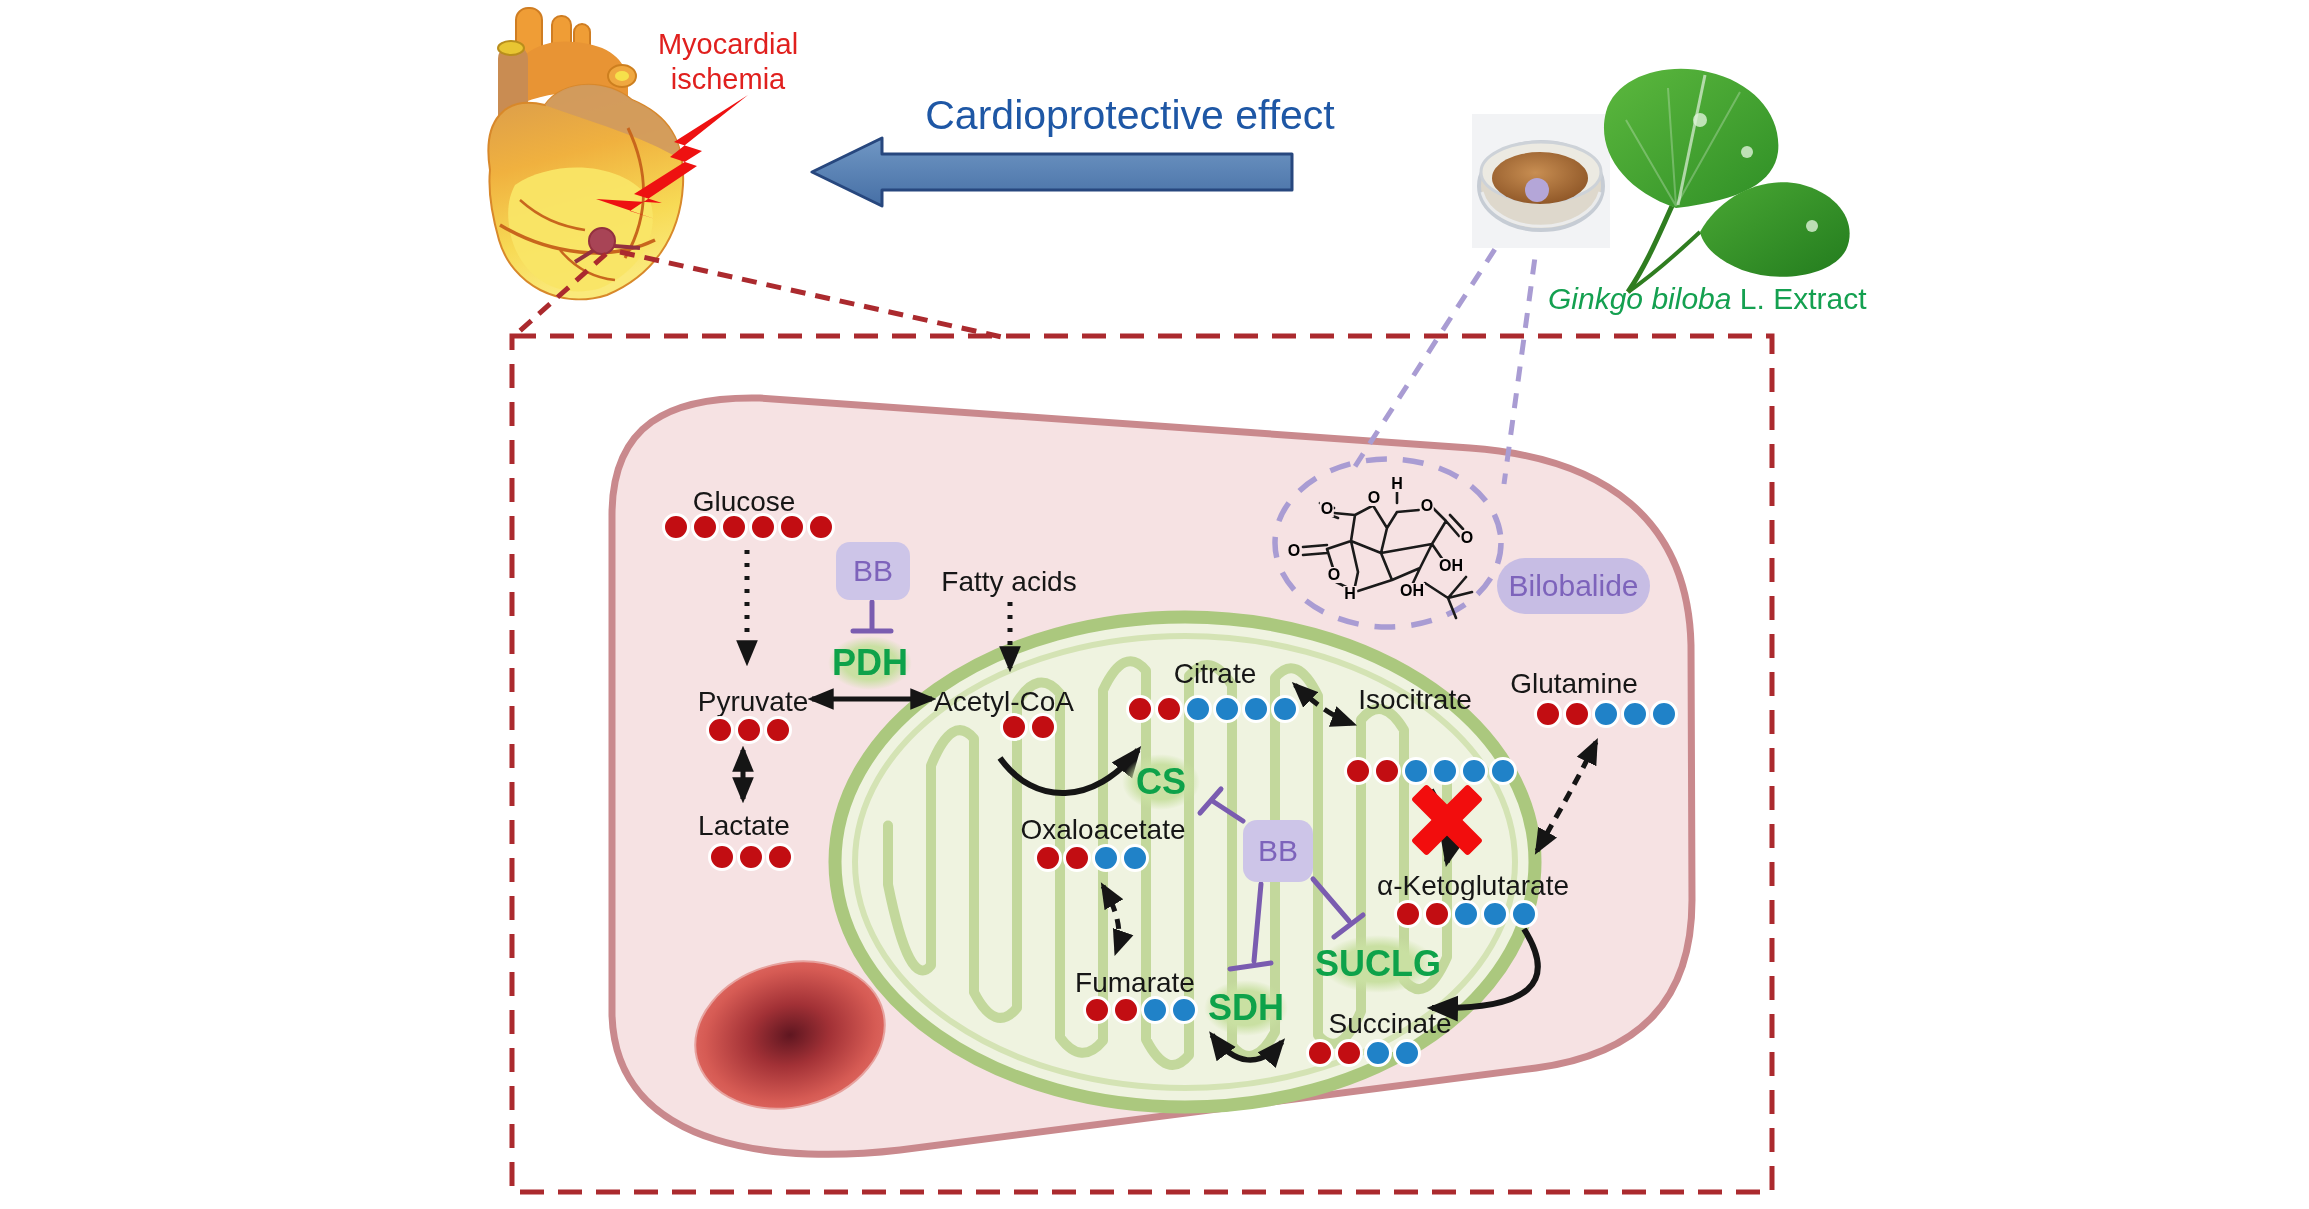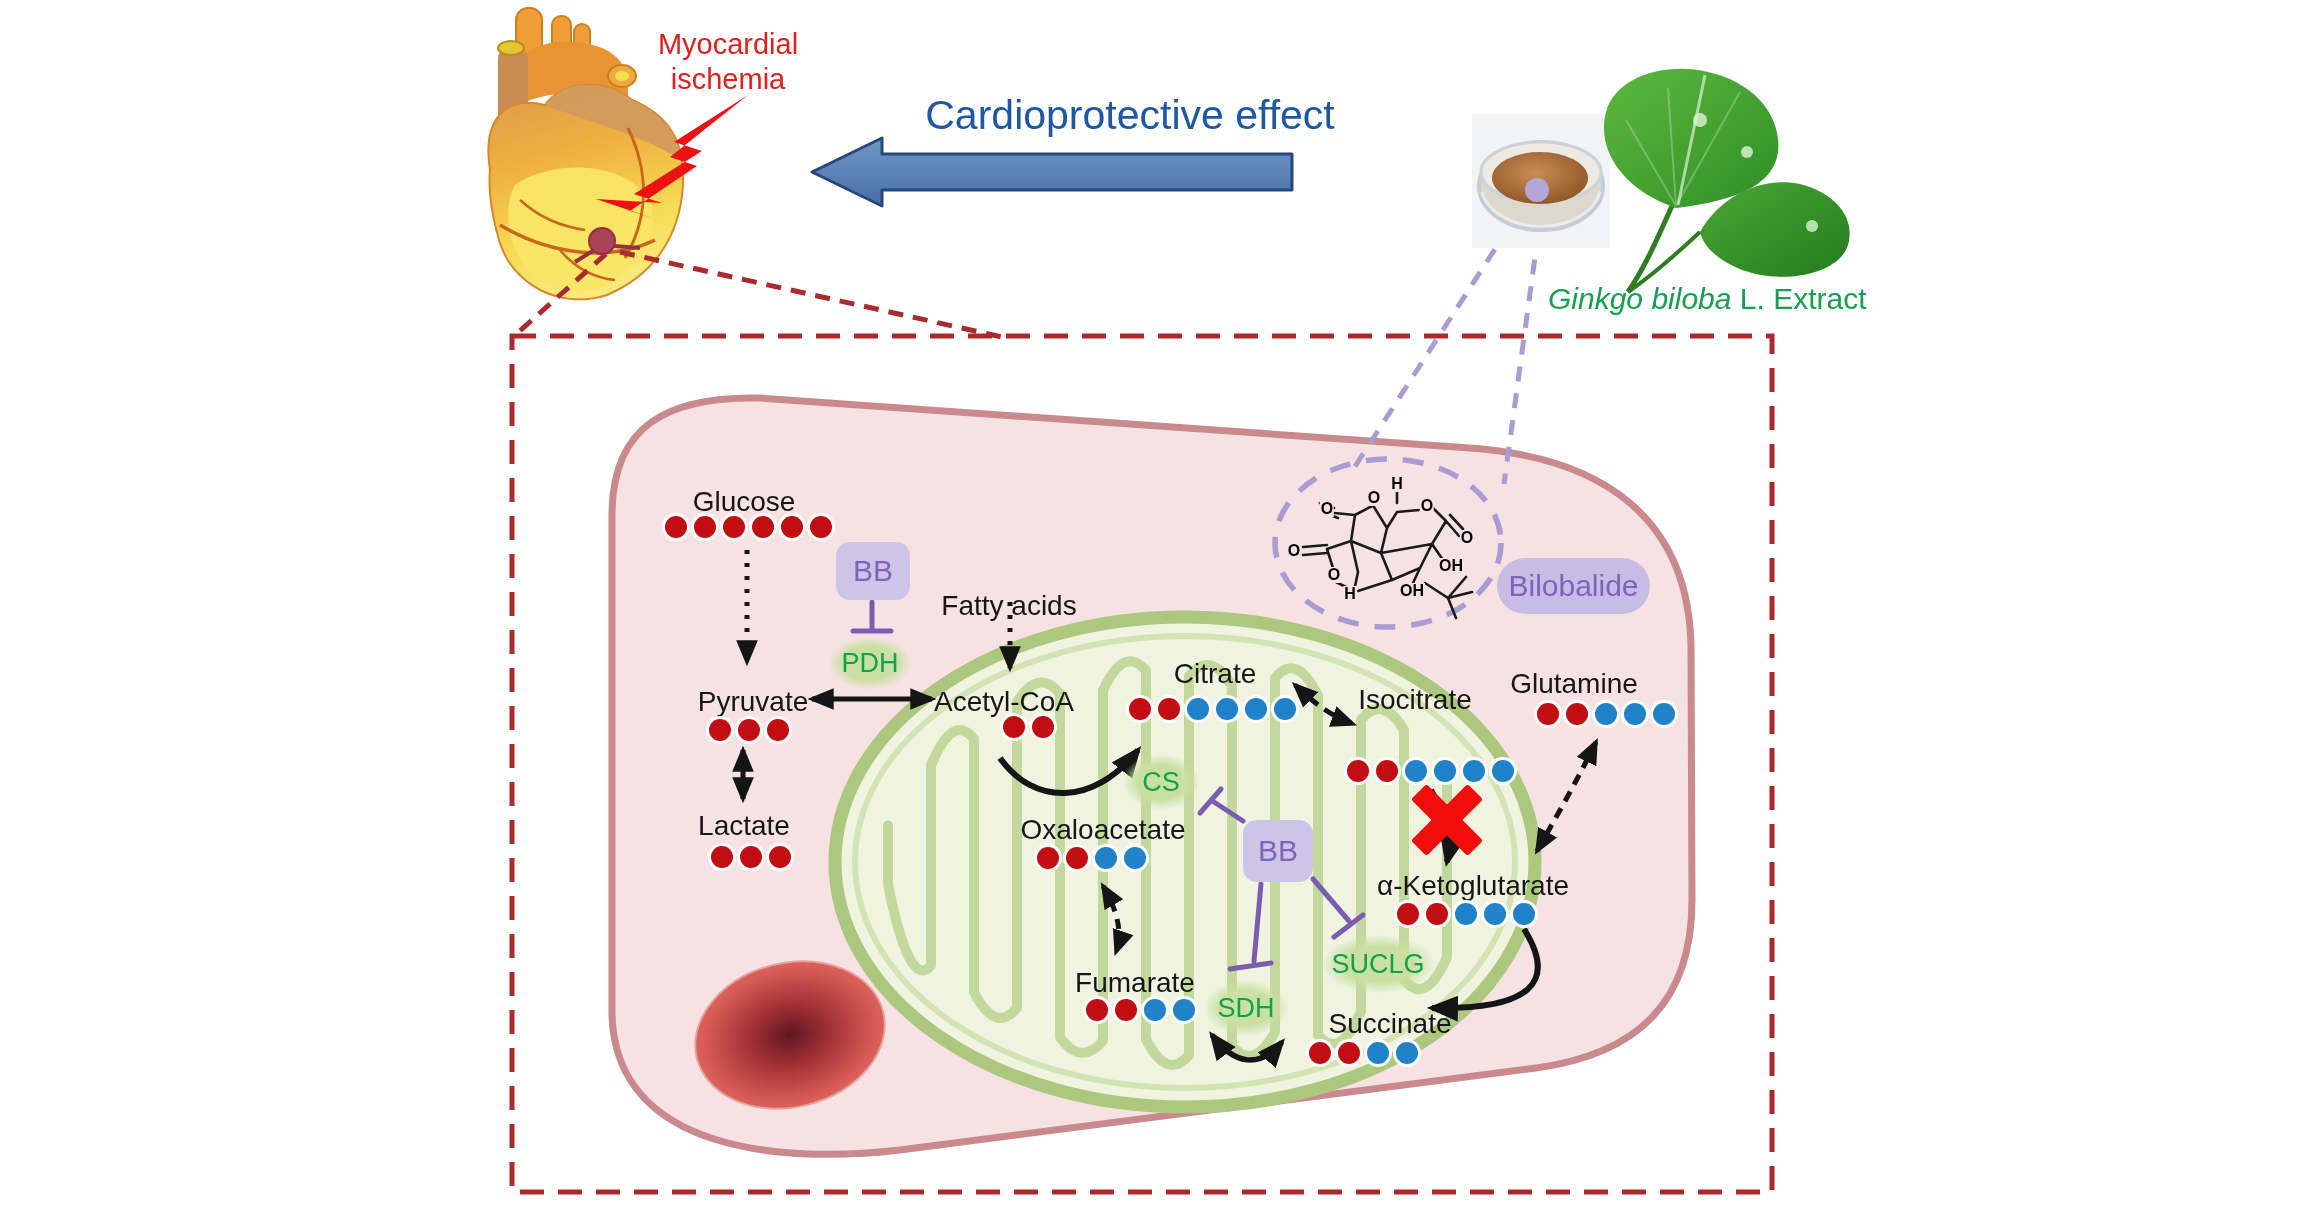--- a/index.html
+++ b/index.html
@@ -5,21 +5,21 @@
   html,body{margin:0;padding:0;background:#ffffff;}
   #canvas{position:relative;width:2309px;height:1209px;background:#ffffff;overflow:hidden;
           font-family:"Liberation Sans", sans-serif;}
   #gfx{position:absolute;left:0;top:0;z-index:1;}
   #overlay{position:absolute;left:0;top:0;width:100%;height:100%;z-index:2;}
   .mlabel{position:absolute;transform:translateX(-50%);white-space:nowrap;
           font-size:28px;font-weight:500;color:#161616;letter-spacing:0px;}
   .dotrow{position:absolute;display:flex;gap:1px;}
   .dot{width:28px;height:28px;border:3px solid #ffffff;border-radius:50%;box-sizing:border-box;}
   .enzyme{position:absolute;display:flex;align-items:center;justify-content:center;
-          border-radius:50%;font-size:27px;font-weight:400;color:#0ea24a;
+          border-radius:50%;font-size:36px;font-weight:700;color:#0ea24a;
           background:radial-gradient(closest-side,#c9e0a2 62%,rgba(201,224,162,0) 100%);}
   .bbnode{position:absolute;display:flex;align-items:center;justify-content:center;
           background:#cdc5e8;border-radius:14px;color:#7d63bb;font-size:30px;font-weight:500;}
   .bilobox{position:absolute;left:1497px;top:558px;width:153px;height:56px;border-radius:28px;
            background:#c7bde4;display:flex;align-items:center;justify-content:center;
            color:#7d63bb;font-size:30px;font-weight:500;}
   .atom{position:absolute;transform:translate(-50%,-50%);font-size:16px;font-weight:bold;
         color:#000;background:#f6e2e3;padding:0 1px;line-height:1;}
   #myocardial-label{position:absolute;left:637px;top:27px;width:182px;text-align:center;
         color:#e0201e;font-size:29px;font-weight:500;line-height:1.2;}
@@ -198,21 +198,21 @@
           <span class="dot" style="background: rgb(194, 13, 18);"></span>
           <span class="dot" style="background: rgb(194, 13, 18);"></span>
           <span class="dot" style="background: rgb(194, 13, 18);"></span>
         </div>
         <div class="mlabel" style="left: 744px; top: 810px;">Lactate</div>
         <div class="dotrow" style="left: 708px; top: 843px;">
           <span class="dot" style="background: rgb(194, 13, 18);"></span>
           <span class="dot" style="background: rgb(194, 13, 18);"></span>
           <span class="dot" style="background: rgb(194, 13, 18);"></span>
         </div>
-        <div class="mlabel" style="left: 1009px; top: 566px; margin-top: 24px;">Fatty acids</div>
+        <div class="mlabel" style="left: 1009px; top: 566px;">Fatty acids</div>
         <div class="mlabel" style="left: 1004px; top: 686px;">Acetyl-CoA</div>
         <div class="dotrow" style="left: 1000px; top: 713px;">
           <span class="dot" style="background: rgb(194, 13, 18);"></span>
           <span class="dot" style="background: rgb(194, 13, 18);"></span>
         </div>
         <div class="mlabel" style="left: 1215px; top: 658px;">Citrate</div>
         <div class="dotrow" style="left: 1126px; top: 695px;">
           <span class="dot" style="background: rgb(194, 13, 18);"></span>
           <span class="dot" style="background: rgb(194, 13, 18);"></span>
           <span class="dot" style="background: rgb(32, 130, 200);"></span>

